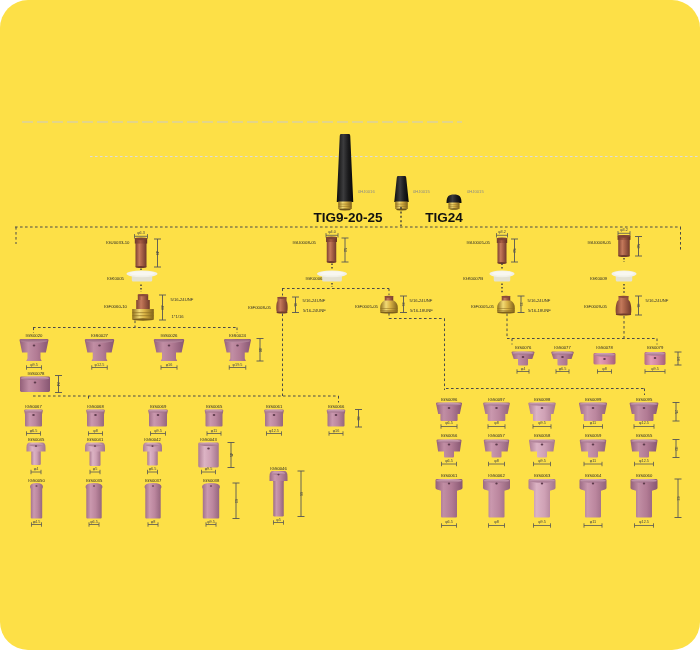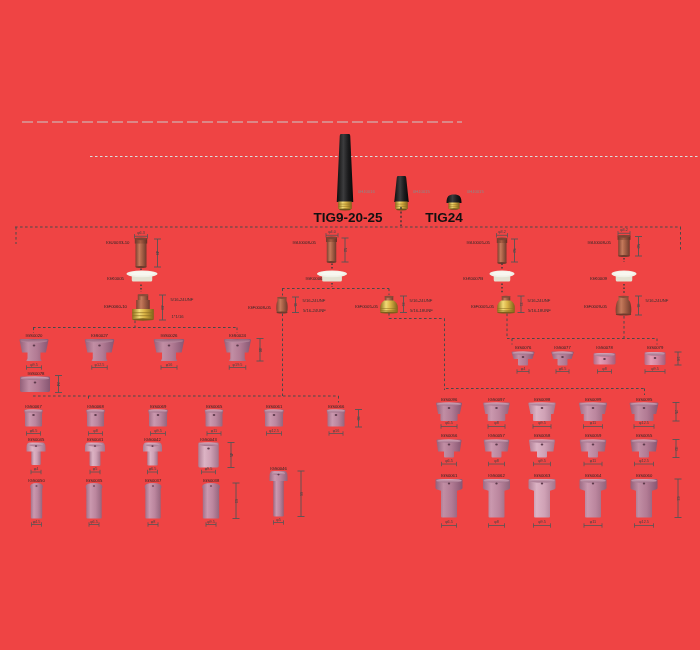--- a/index.html
+++ b/index.html
@@ -1,15 +1,15 @@
 <!DOCTYPE html>
 <html><head><meta charset="utf-8">
 <style>
 html,body{margin:0;padding:0;background:#ffffff;}
-#wrap{position:relative;width:700px;height:650px;overflow:hidden;background:#ef4444;}
+#wrap{position:relative;width:700px;height:650px;overflow:hidden;background:#fde047;border-radius:28px;}
 svg{font-family:"Liberation Sans",sans-serif;}
 </style></head>
 <body>
 <div id="wrap">
 <svg width="700" height="650" viewBox="0 0 700 650">
 <defs>
 <linearGradient id="cop" x1="0" y1="0" x2="1" y2="0">
  <stop offset="0" stop-color="#7e4130"></stop>
           <stop offset="0.35" stop-color="#c47a5c"></stop>
  <stop offset="0.55" stop-color="#ad654a"></stop>

